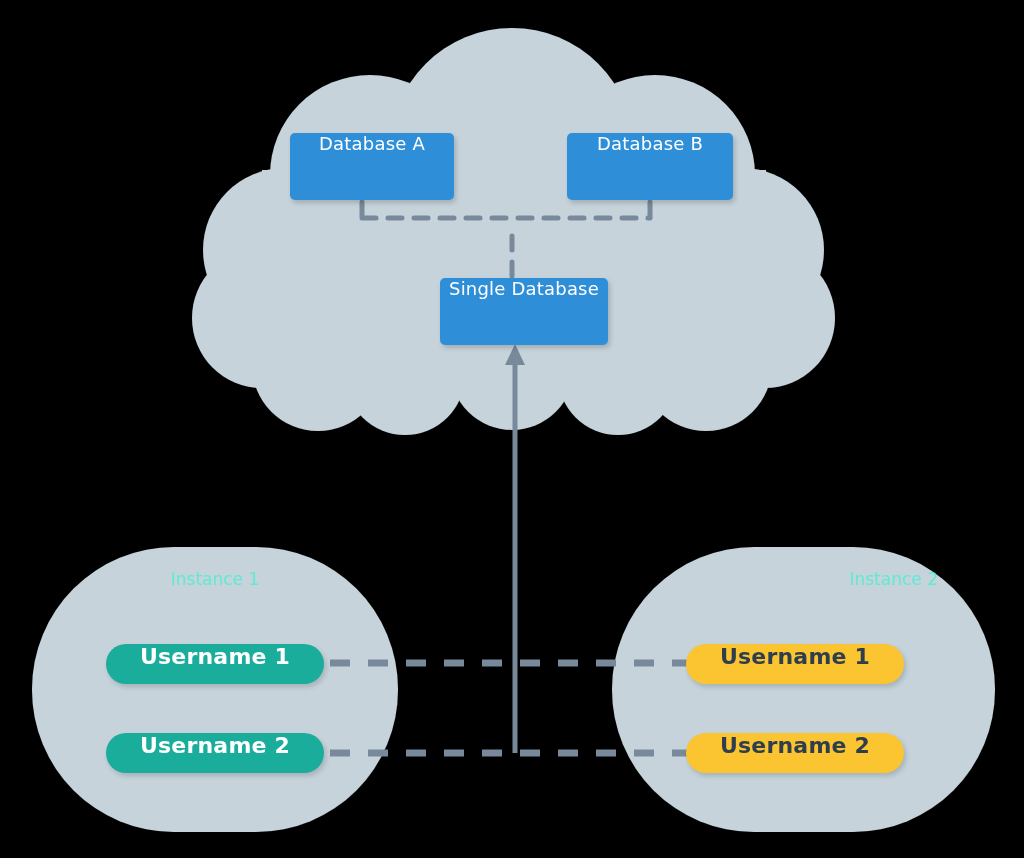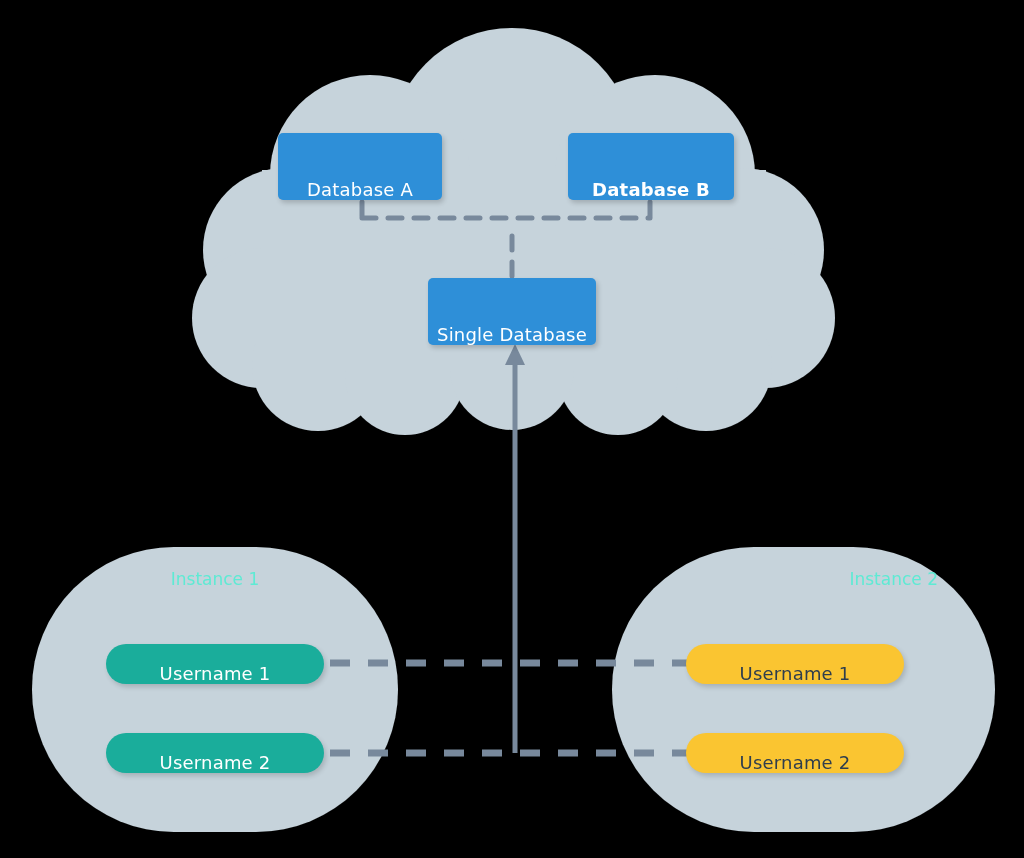--- a/index.html
+++ b/index.html
@@ -23,36 +23,37 @@
     top: 0;
     width: 1024px;
     height: 858px;
   }
   
   .db-box {
     position: absolute;
     border-radius: 5px;
     box-shadow: 2px 3px 5px rgba(0,0,0,0.18);
     display: flex;
-    align-items: flex-end;
+    align-items: flex-start;
     justify-content: center;
     font-size: 18px;
     color: #ffffff;
     letter-spacing: 0.2px;
+    margin-left: 12px;
   }
   
   .user-pill {
     position: absolute;
     border-radius: 22px;
     box-shadow: 2px 3px 5px rgba(0,0,0,0.16);
     display: flex;
-    align-items: flex-end;
+    align-items: flex-start;
     justify-content: center;
-    font-size: 18px;
-    font-weight: normal;
+    font-size: 22px;
+    font-weight: bold;
     letter-spacing: 0.2px;
   }
   .instance-title {
     position: absolute;
     font-size: 17px;
     color: #5eead4;
     text-align: center;
     width: 240px;
   }
 </style>
@@ -111,21 +112,21 @@
     <g>
       <path d="M 515 753 L 515 360" stroke="#78899c" stroke-width="5" fill="none"></path>
       <polygon points="515,344 505,365 525,365" fill="#78899c"></polygon>
     </g>
   </svg>
 
   <div class="db-box" style="left:278px; top:133px; width:164px; height:67px; background:#2e8fd8;">
     <span>Database A</span>
   </div>
 
-  <div class="db-box" style="left:568px; top:133px; width:166px; height:67px; background:#2e8fd8;font-weight:bold;">
+  <div class="db-box" style="left:555px; top:133px; width:166px; height:67px; background:#2e8fd8;">
     <span>Database B</span>
   </div>
 
   <div class="db-box" style="left:428px; top:278px; width:168px; height:67px; background:#2e8fd8;">
     <span>Single Database</span>
   </div>
 
   <div class="instance-title" style="left:95px; top:569px;">Instance 1</div>
 
   <div class="user-pill" style="left:106px; top:644px; width:218px; height:40px; background:#1aad9b; color:#ffffff;">

